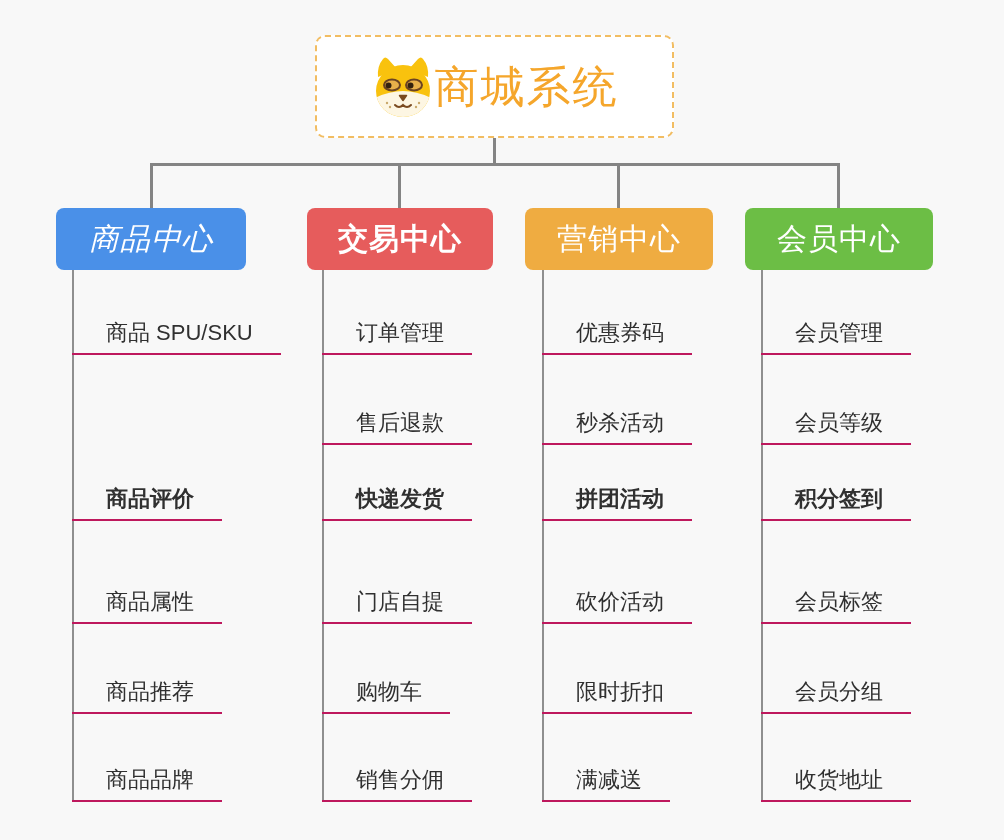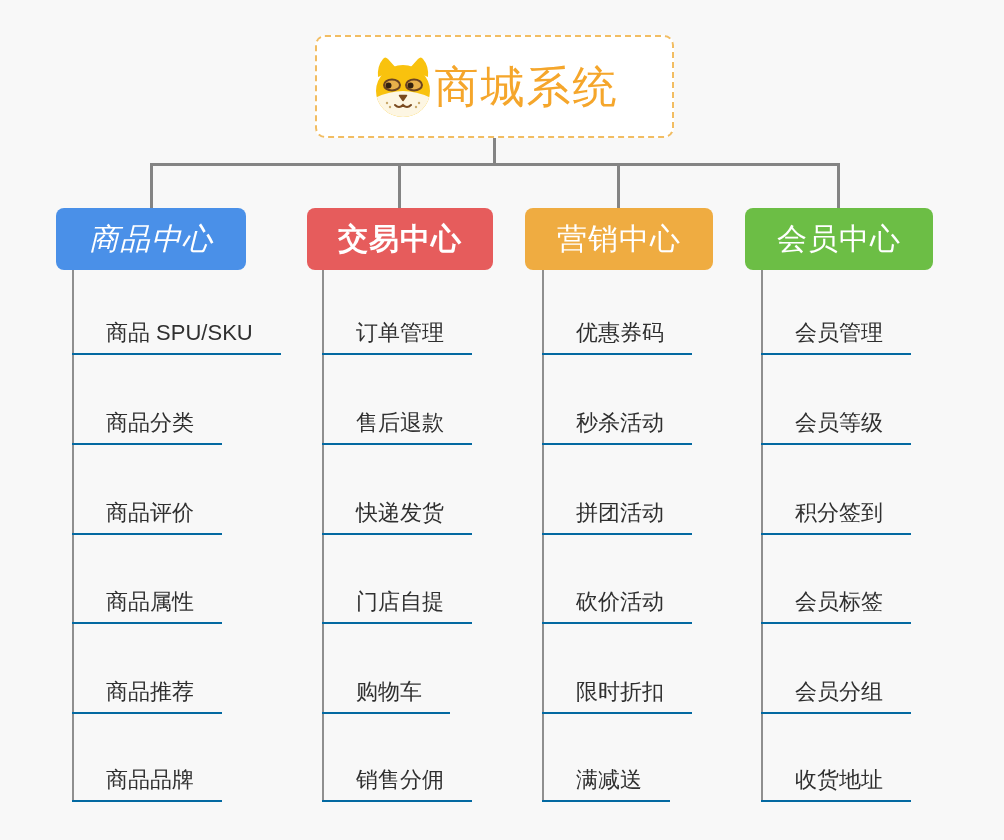--- a/index.html
+++ b/index.html
@@ -89,29 +89,29 @@
   .v3 { left: 761px; }
 
   
   .item {
     position: absolute;
     white-space: nowrap;
     font-size: 22px;
     line-height: 30px;
     color: #303030;
     padding: 0 28px 5px 34px;
-    border-bottom: 2px solid #0369a1;
+    border-bottom: 2px solid #be185d;
   }
   .c0 { left: 72px; }
   .c1 { left: 322px; }
   .c2 { left: 542px; }
   .c3 { left: 761px; }
   .r0 { top: 318px; }
   .r1 { top: 408px; }
-  .r2 { top: 498px; }
+  .r2 { top: 484px; font-weight: bold; }
   .r3 { top: 587px; }
   .r4 { top: 677px; }
   .r5 { top: 765px; }
 </style>
 </head>
 <body>
 
 <div class="canvas">
 
   <div class="root-box">
@@ -155,21 +155,20 @@
   <div class="branch b1" style="background-color: rgb(230, 92, 92); font-weight: bold;">交易中心</div>
   <div class="branch b2" style="background-color: rgb(239, 172, 65);">营销中心</div>
   <div class="branch b3" style="background-color: rgb(108, 190, 69);">会员中心</div>
 
   <div class="vline v0"></div>
   <div class="vline v1"></div>
   <div class="vline v2"></div>
   <div class="vline v3"></div>
 
   <span class="item c0 r0">商品 SPU/SKU</span>
-  <span class="item c0 r1">商品分类</span>
   <span class="item c0 r2">商品评价</span>
   <span class="item c0 r3">商品属性</span>
   <span class="item c0 r4">商品推荐</span>
   <span class="item c0 r5">商品品牌</span>
 
   <span class="item c1 r0">订单管理</span>
   <span class="item c1 r1">售后退款</span>
   <span class="item c1 r2">快递发货</span>
   <span class="item c1 r3">门店自提</span>
   <span class="item c1 r4">购物车</span>

